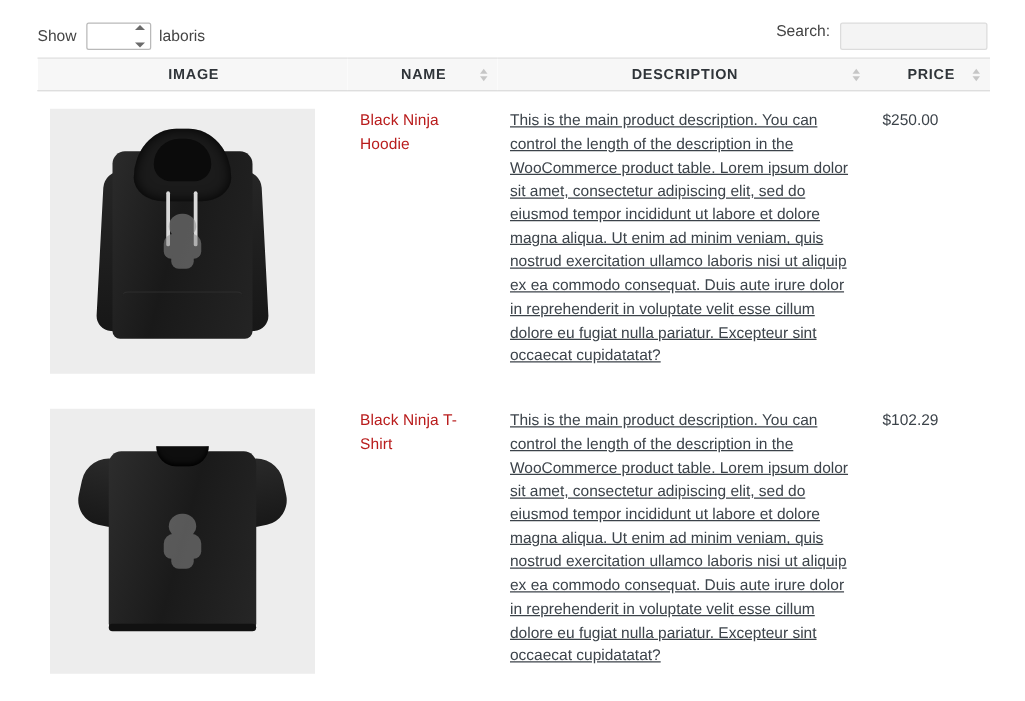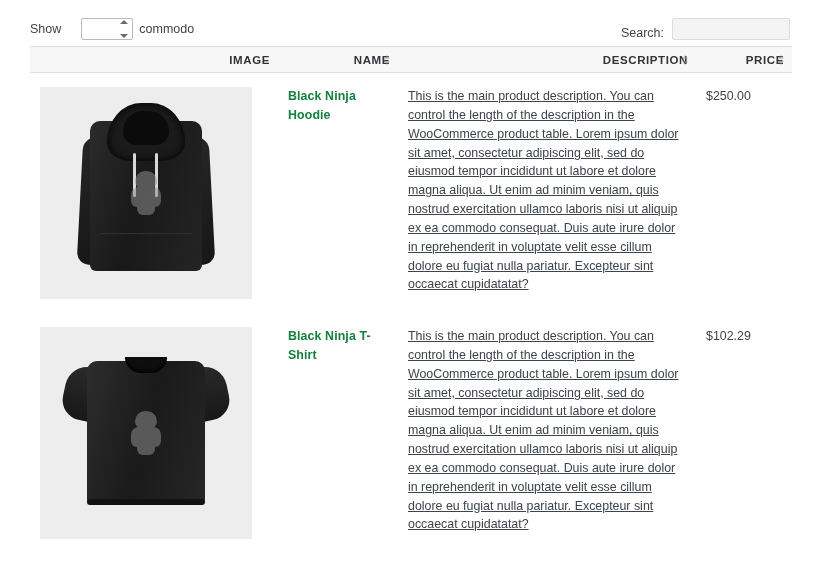--- a/index.html
+++ b/index.html
@@ -26,21 +26,21 @@
     height: 46px;
     padding-top: 12px;
   }
   .length-control {
     display: flex;
     align-items: center;
     gap: 6px;
     font-size: 12.5px;
     color: #444;
   }
-  .length-control .lbl-pre { margin-right: 14px; }
+  .length-control .lbl-pre { margin-right: 2px; }
   .length-select {
     -webkit-appearance: none;
     appearance: none;
     width: 52px;
     height: 22px;
     border: 1px solid #b9b9b9;
     border-radius: 2px;
     background: #fff;
     font-family: "Liberation Sans", sans-serif;
     font-size: 12px;
@@ -62,21 +62,21 @@
     display: block;
     width: 0; height: 0;
     border-left: 4px solid transparent;
     border-right: 4px solid transparent;
   }
   .spinner i.up { border-bottom: 4px solid #6b6b6b; }
   .spinner i.down { border-top: 4px solid #6b6b6b; }
 
   .search-control {
     display: flex;
-    align-items: flex-end;
+    align-items: flex-start;
     gap: 8px;
     font-size: 12.5px;
     color: #444;
   }
   .search-input {
     width: 118px;
     height: 22px;
     border: 1px solid #dcdcdc;
     background: #f4f4f4;
     border-radius: 2px;
@@ -94,21 +94,21 @@
   }
   table.products thead th {
     background: #f7f7f7;
     border-top: 1px solid #dedede;
     border-bottom: 1px solid #dedede;
     height: 26px;
     font-size: 11.5px;
     letter-spacing: 0.6px;
     font-weight: bold;
     color: #2f3439;
-    text-align: right;
+    text-align: center;
     padding: 4px 8px 4px 10px;
     position: relative;
     white-space: nowrap;
   }
   th .sort-arrows {
     position: absolute;
     right: 8px;
     top: 50%;
     transform: translateY(-50%);
     display: flex;
@@ -141,24 +141,24 @@
   .thumb {
     width: 212px;
     height: 212px;
     background: #ededed;
     position: relative;
     overflow: hidden;
   }
 
   td.cell-name { padding-left: 8px; }
   .product-link {
-    color: #15803d;
+    color: #b91c1c;
     text-decoration: none;
     font-size: 12.4px;
-    font-weight: bold;
+    font-weight: normal;
     letter-spacing: 0.1px;
   }
   td.cell-desc { padding-right: 24px; text-decoration: underline; }
   td.cell-price { font-size: 12.4px; color: #3c434a; }
 
   
   .garment { position: absolute; left: 0; top: 0; width: 100%; height: 100%; }
 
   
   .hoodie-body {
@@ -281,21 +281,21 @@
 
     <div class="length-control">
       <span class="lbl-pre">Show</span>
       <span class="select-wrap">
         <select class="length-select"><option value=""></option><option value="10">10</option><option value="25">25</option><option value="50">50</option><option value="100">100</option></select>
         <span class="spinner">
           <i class="up"></i>
             <i class="down"></i>
         </span>
       </span>
-      <span>commodo</span>
+      <span>laboris</span>
     </div>
 
     <div class="search-control">
       <span>Search:</span>
       <input class="search-input" type="text" placeholder="" style="">
     </div>
   </div>
 
   <table class="products">
     <colgroup>

